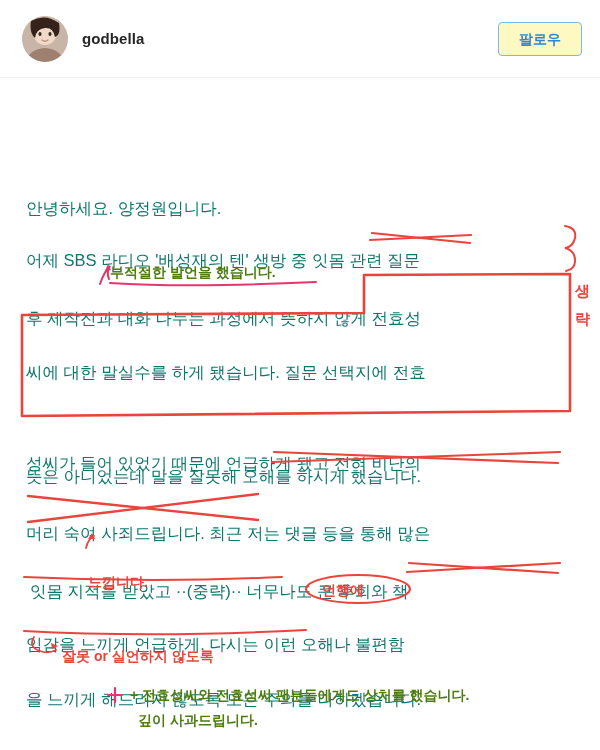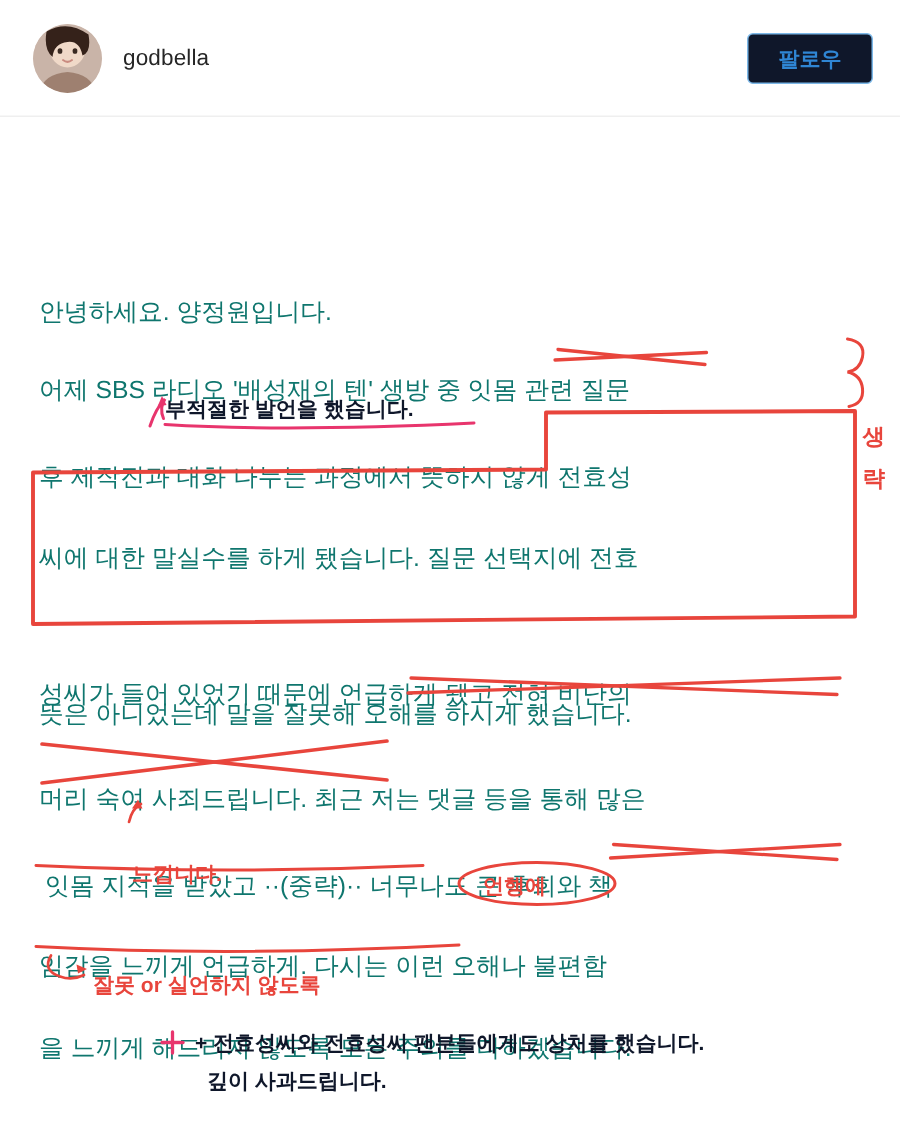--- a/index.html
+++ b/index.html
@@ -31,30 +31,30 @@
     border-radius: 50%;
     overflow: hidden;
     flex: 0 0 auto;
     position: relative;
     background: #d9c7bd;
   }
   .avatar svg { display: block; width: 100%; height: 100%; }
   .username {
     margin-left: 14px;
     font-size: 15px;
-    font-weight: 400;
+    font-weight: 700;
     color: #262626;
     letter-spacing: .1px;
     flex: 1 1 auto;
   }
   .follow-btn {
     flex: 0 0 auto;
     border: 1px solid #7cb8e8;
     color: #2f86d4;
-    background: #0f172a;
+    background: #fef9c3;
     border-radius: 4px;
     font-size: 14px;
     font-weight: 600;
     padding: 9px 20px;
     cursor: pointer;
     font-family: "Liberation Sans", sans-serif;
     line-height: 1;
   }
 
   
@@ -93,21 +93,21 @@
     pointer-events: none;
   }
   .hand {
     position: absolute;
     font-family: "Liberation Sans", sans-serif;
     color: #e8453c;
     font-size: 14px;
     font-weight: 700;
     white-space: nowrap;
   }
-  .hand.pink { color: #0f172a; }
+  .hand.pink { color: #4d7c0f; }
 </style>
 </head>
 <body>
 
 <div class="ig-header">
   <div class="avatar">
     <svg viewBox="0 0 46 46">
       <defs>
         <clipPath id="c">
             <circle cx="23" cy="23" r="23"></circle>

